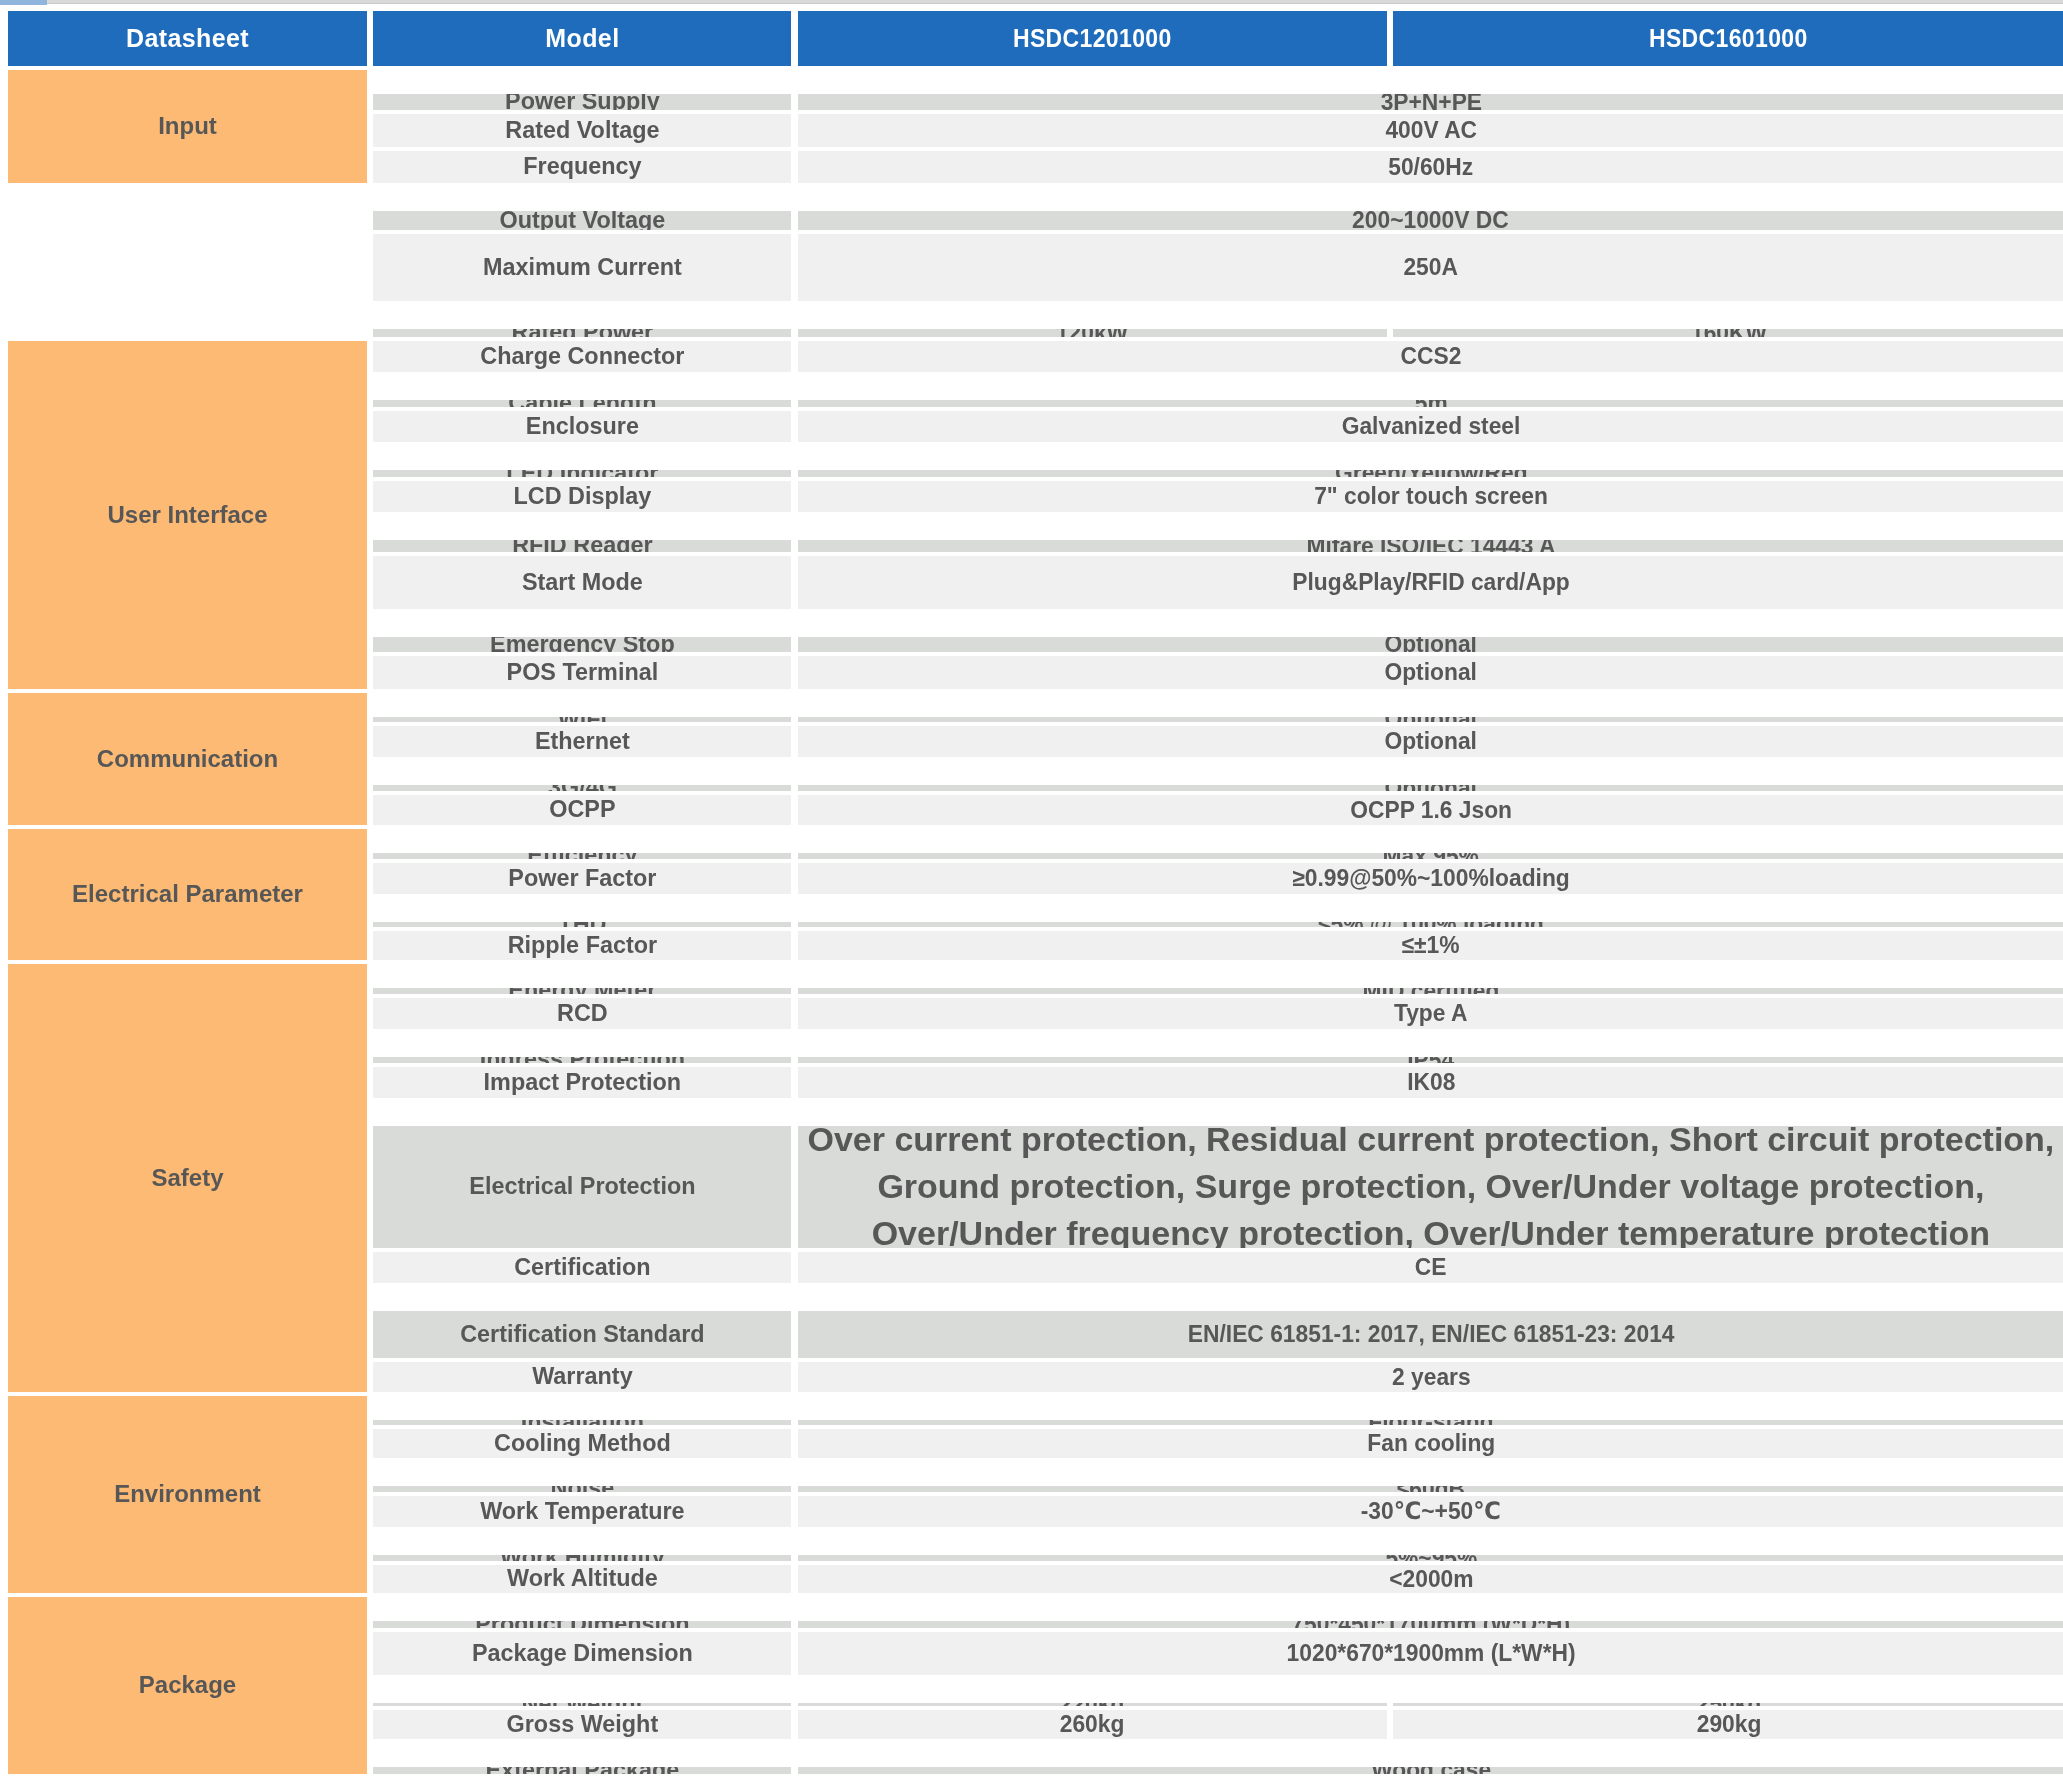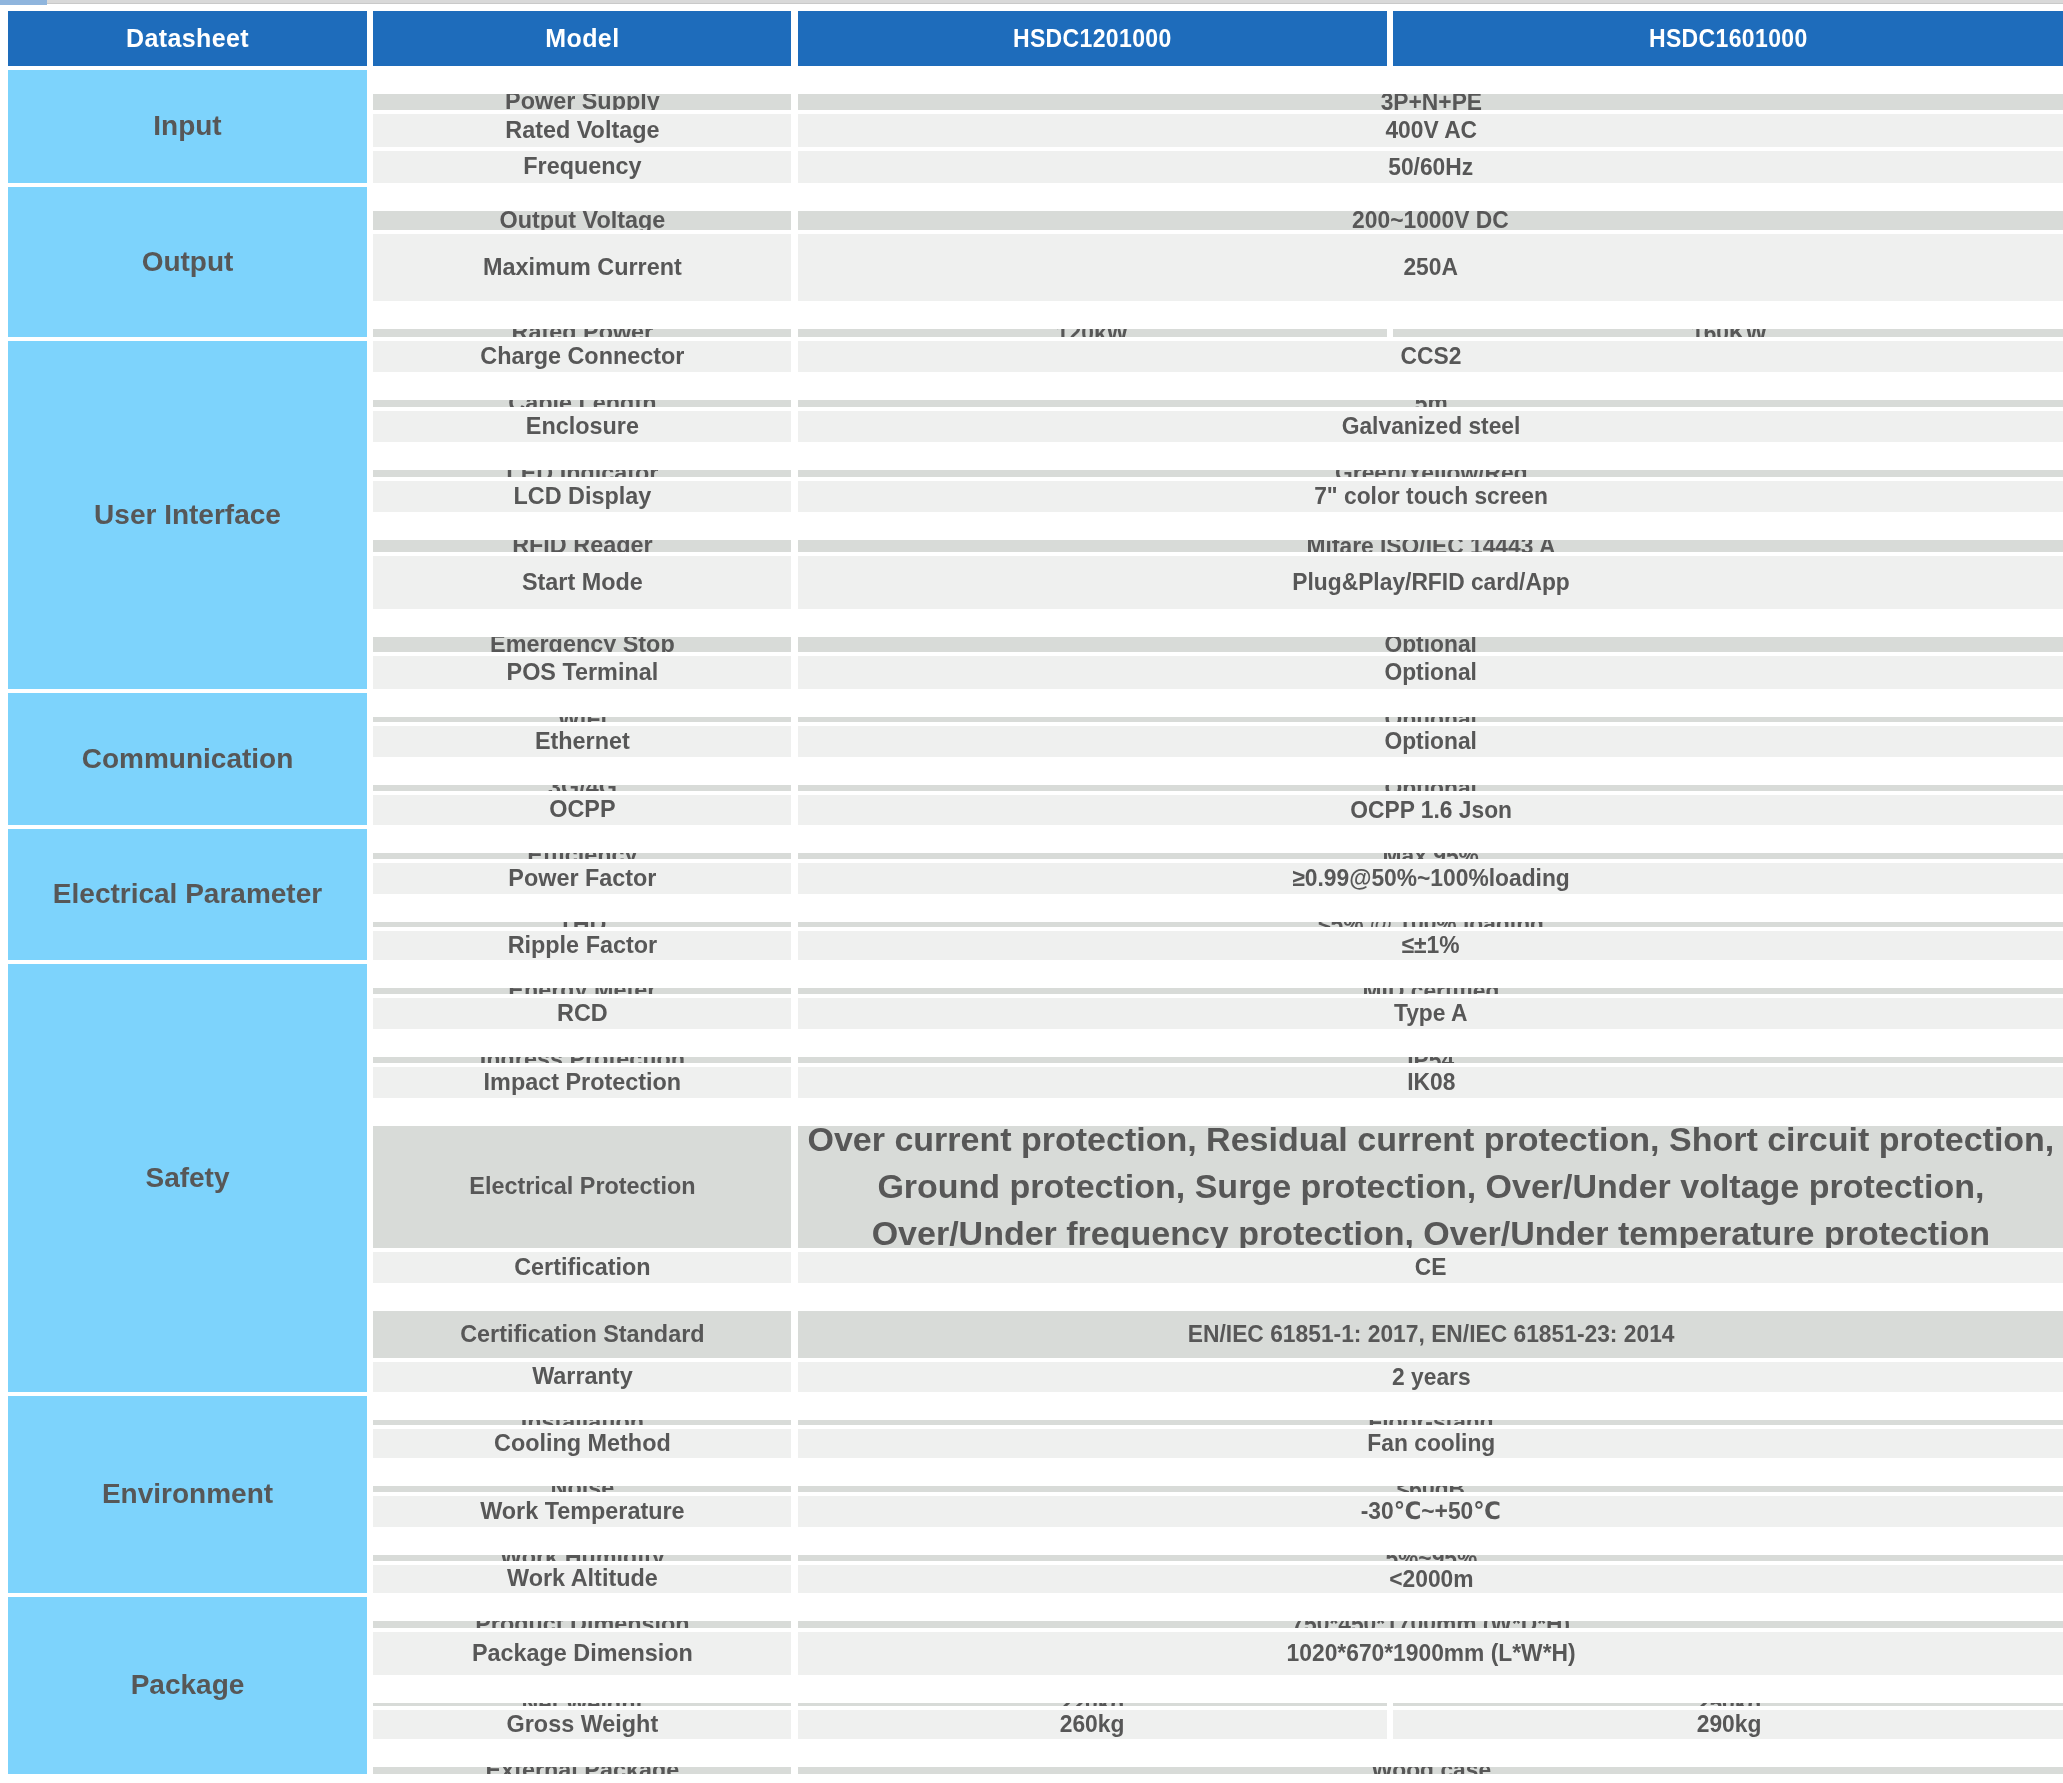--- a/index.html
+++ b/index.html
@@ -17,21 +17,21 @@
     display:grid;
     grid-template-columns:359px 418px 589px 1fr;
     column-gap:6.4px;row-gap:4px;
     grid-template-rows:55px 40px 33px 32px 43px 67px 32px 31px 31px 31px 31px 31px 36px 53px 39px 33px 29px 31px 30px 30px 30px 31px 29px 29px 30px 31px 30px 31px 146px 31px 71px 30px 29px 29px 30px 31px 30px 28px 31px 43px 27px 29px 31px;
   }
   .c{display:flex;align-items:center;justify-content:center;text-align:center;
      color:#575757;font-weight:bold;overflow:hidden;}
   .h{background:#1e6cbb;color:#ffffff;font-size:25px;letter-spacing:0.4px;}
   .d{background:#d8dbd8;margin-top:24px;}
   .l{background:#eff0ef;}
-  .sec{background:#7dd3fc;font-size:28px;grid-column:1;}
+  .sec{background:#fdba74;font-size:24px;grid-column:1;}
   .lbl{font-size:23.4px;grid-column:2;}
   .val{font-size:24px;}
   .m{grid-column:3 / 5;}
   .c3{grid-column:3;}
   .c4{grid-column:4;}
   .model span{display:inline-block;transform:scaleX(0.92);white-space:nowrap;}
   .val span{display:inline-block;transform:scaleX(0.95);white-space:nowrap;}
   .val.wrap{font-size:34px;line-height:1.38;}
   .val.wrap span{white-space:normal;transform:none;display:block;padding:0 3.2px;}
 </style>
@@ -48,21 +48,20 @@
   <div class="c h" style="grid-row:1;grid-column:1">Datasheet</div>
   <div class="c h" style="grid-row:1;grid-column:2">Model</div>
   <div class="c h model c3" style="grid-row:1">
       <span>HSDC1201000</span>
     </div>
   <div class="c h model c4" style="grid-row:1">
       <span>HSDC1601000</span>
     </div>
 
   <div class="c sec" style="grid-row:2 / span 3">Input</div>
-  <div class="c sec" style="grid-row:5 / span 3">Output</div>
   <div class="c sec" style="grid-row:17 / span 4">Communication</div>
   <div class="c sec" style="grid-row:8 / span 9">User Interface</div>
   <div class="c sec" style="grid-row:21 / span 4">Electrical Parameter</div>
   <div class="c sec" style="grid-row:25 / span 8">Safety</div>
   <div class="c sec" style="grid-row:33 / span 6">Environment</div>
   <div class="c sec" style="grid-row:39 / span 5">Package</div>
 
   <div class="c lbl d" style="grid-row:2">Power Supply</div>
   <div class="c val m d" style="grid-row:2">
       <span>3P+N+PE</span>

